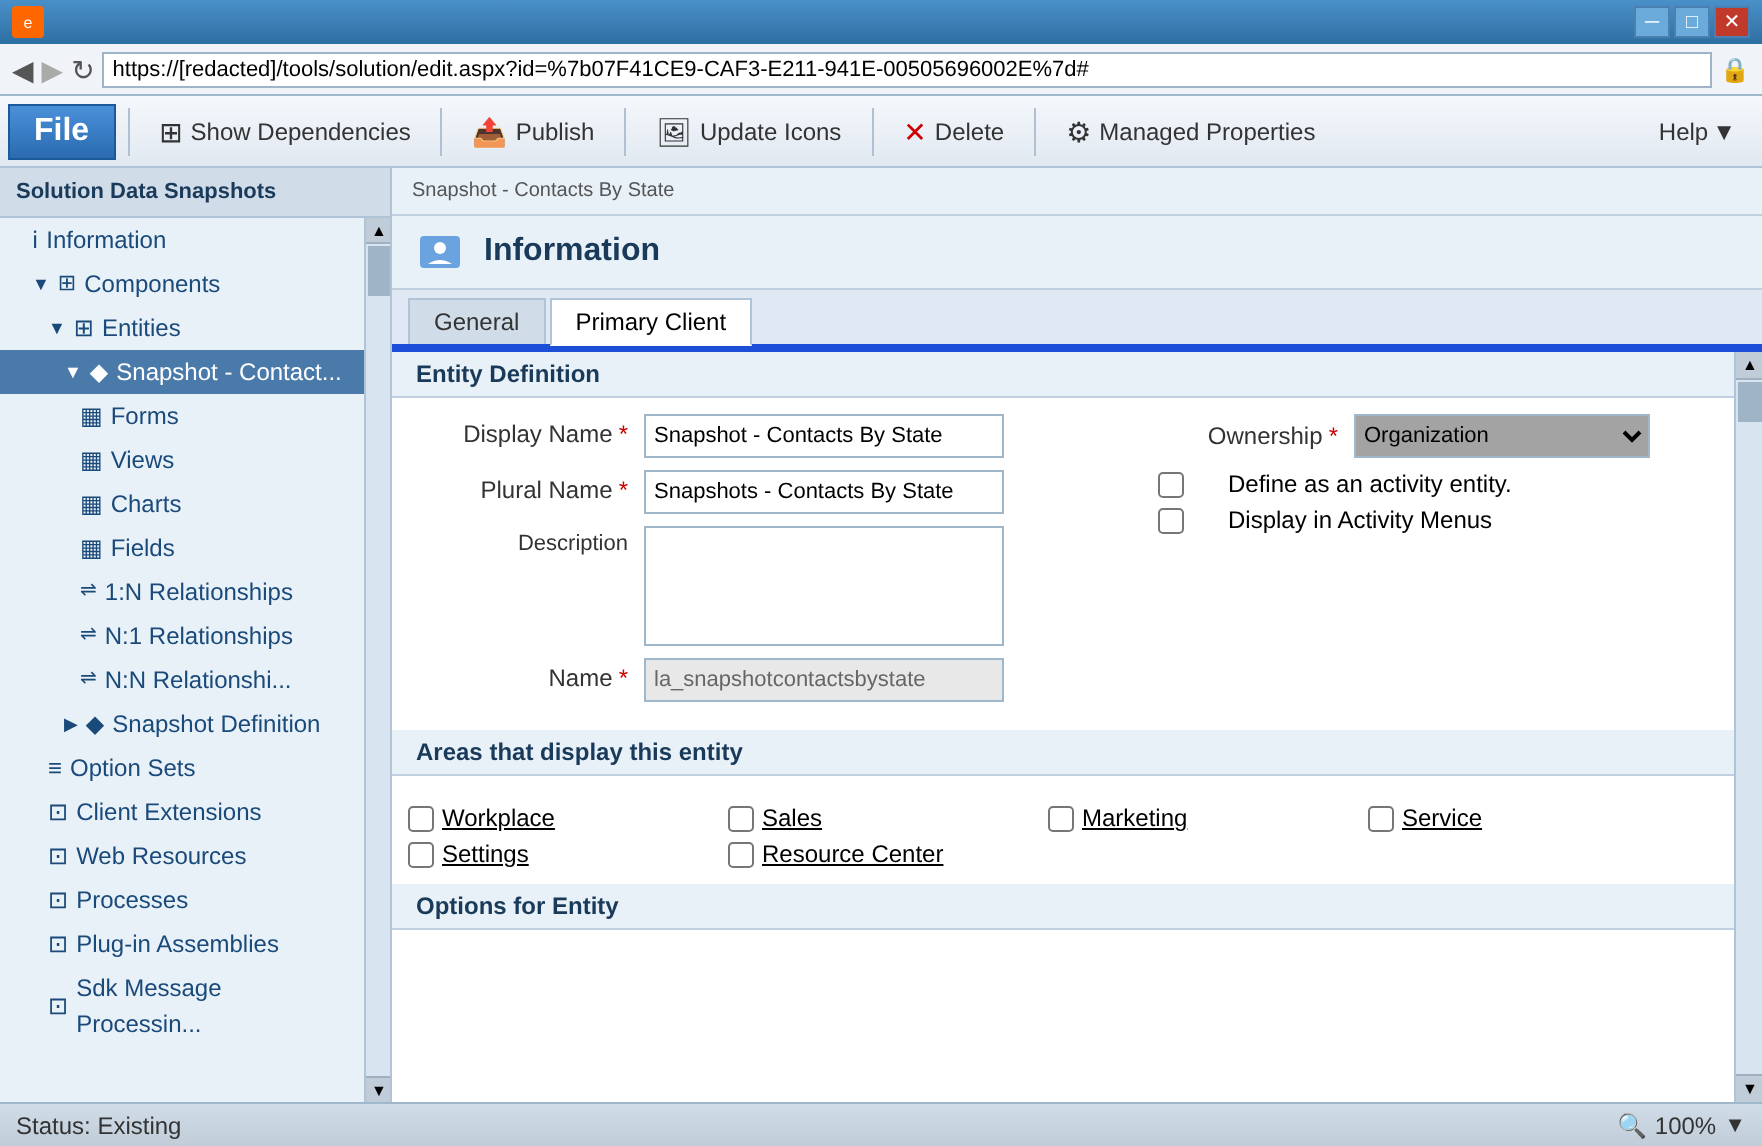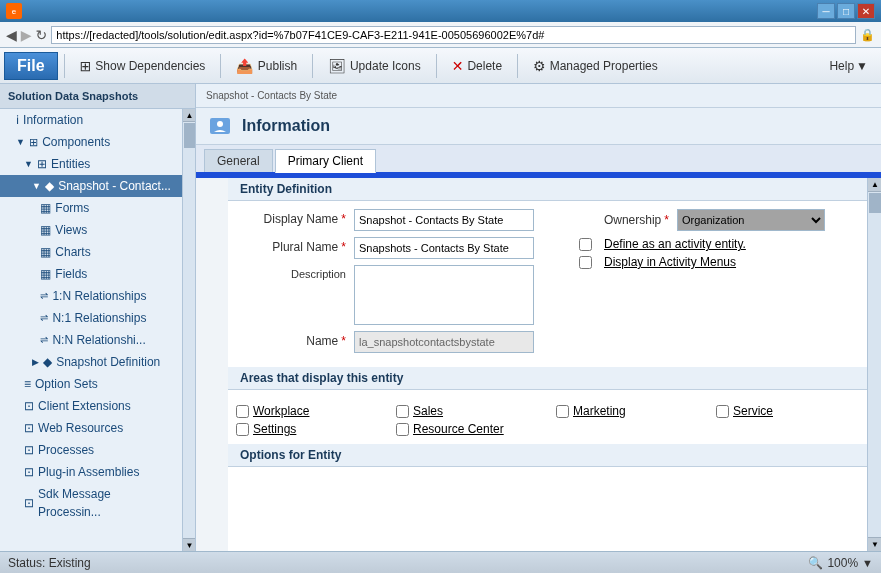--- a/index.html
+++ b/index.html
@@ -139,21 +139,21 @@
       padding: 6px 10px;
       display: flex;
       align-items: center;
       gap: 8px;
     }
     .panel-title { font-size: 16px; font-weight: bold; color: #1a3a5a; }
 
     
     .tabs {
       display: flex;
-      border-bottom: 6px solid #1d4ed8;
+      border-bottom: 4px solid #1d4ed8;
       background: #e0e8f4;
       padding: 4px 8px 0;
       gap: 2px;
     }
     .tab {
       padding: 4px 12px;
       border: 1px solid #b0c4d8;
       border-bottom: none;
       cursor: pointer;
       font-size: 11px;
@@ -166,21 +166,20 @@
       margin-bottom: -1px;
       color: #000;
     }
 
     
     .form-area {
       flex: 1;
       background: white;
       overflow-y: auto;
       padding: 0;
-      margin-left: 32px;
     }
     .form-section-header {
       background: #e8f0f8;
       border-bottom: 1px solid #c0d0e0;
       padding: 4px 12px;
       font-weight: bold;
       font-size: 12px;
       color: #1a3a5a;
     }
     .form-content { padding: 8px 8px; }
@@ -221,21 +220,21 @@
     }
     .form-right-row { display: flex; align-items: center; gap: 8px; }
     .form-right-label { width: 90px; text-align: right; font-size: 11px; color: #333; }
     .form-select {
       width: 148px;
       height: 22px;
       border: 1px solid #a0b8cc;
       font-size: 11px;
       background: #a3a3a3;
     }
-    .checkbox-row { display: flex; align-items: center; gap: 12px; font-size: 11px; margin-left: 8px; text-decoration: underline; }
+    .checkbox-row { display: flex; align-items: center; gap: 22px; font-size: 11px; margin-left: 8px; }
     .areas-grid { display: flex; flex-wrap: wrap; gap: 4px 20px; margin-top: 6px; }
     .area-item { display: flex; align-items: flex-end; gap: 4px; font-size: 11px; width: 140px; text-decoration: underline; }
 
     
     .status-bar {
       height: 22px;
       background: linear-gradient(to bottom, #d0dce8, #c0ccd8);
       border-top: 1px solid #a0b8cc;
       display: flex;
       align-items: center;

